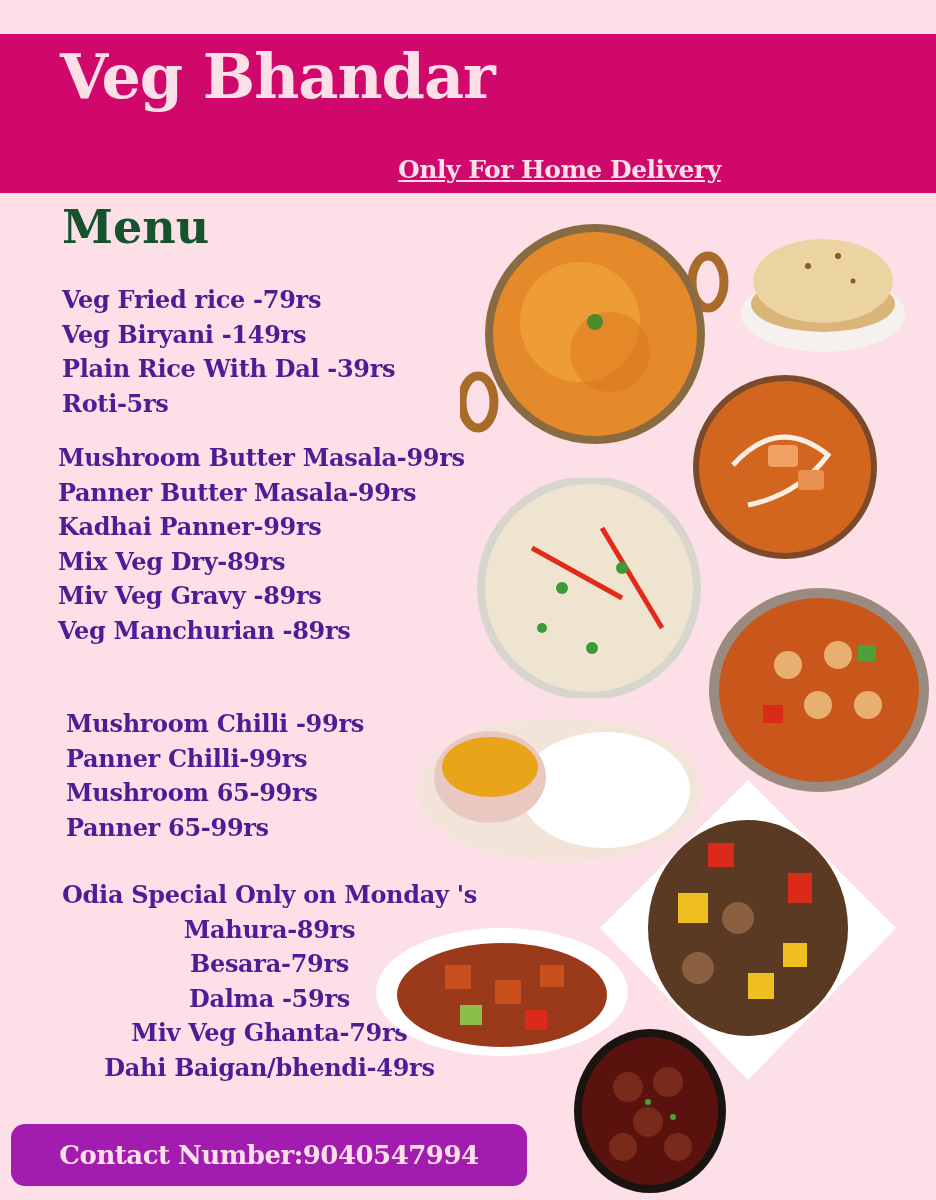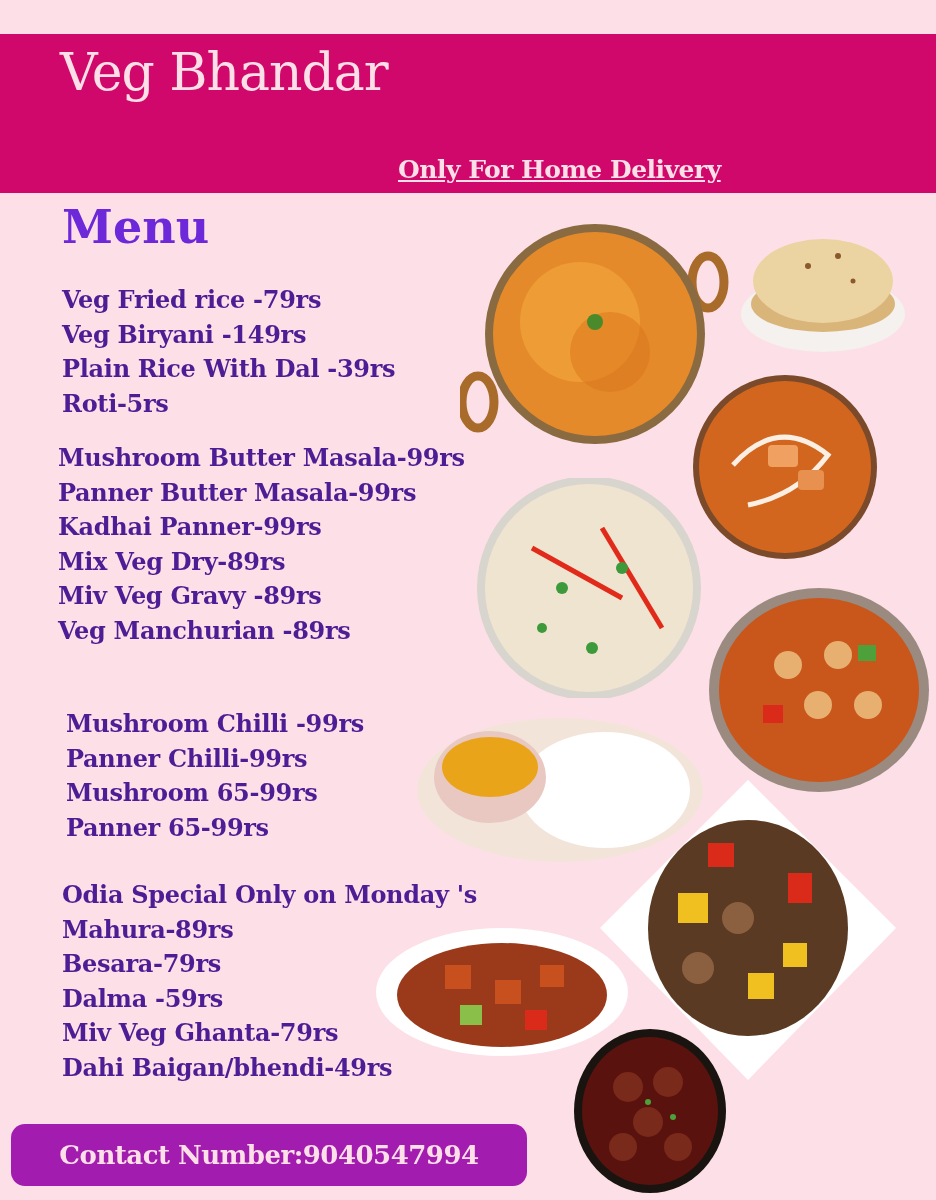--- a/index.html
+++ b/index.html
@@ -7,32 +7,32 @@
     width:936px; height:1200px; position:relative; overflow:hidden;
     background:#fde0e7;
     font-family:"DejaVu Serif", serif;
   }
   .banner {
     position:absolute; left:0; top:34px; width:936px; height:159px;
     background:#d1086b;
   }
   .title {
     position:absolute; left:60px; top:46px;
-    font-size:52px; font-weight:normal; color:#fde0e7; letter-spacing:-1px;
+    font-size:62px; font-weight:bold; color:#fde0e7; letter-spacing:-1px;
     line-height:1;
   }
   .subtitle {
     position:absolute; left:398px; top:157px;
     font-size:25px; font-weight:bold; color:#fde0e7; letter-spacing:-0.5px;
     line-height:1;
     text-decoration:underline;
   }
   .menu-heading {
     position:absolute; left:62px; top:204px;
-    font-size:46px; font-weight:bold; color:#6d28d9; line-height:1;
+    font-size:46px; font-weight:bold; color:#14532d; line-height:1;
   }
   .section { position:absolute; left:0; }
   .item {
     font-size:24px; font-weight:bold; color:#4c1d95; line-height:34.5px;
     white-space:nowrap; letter-spacing:-0.3px;
   }
   .contact {
     position:absolute; left:11px; top:1124px; width:516px; height:62px;
     background:#a21caf; border-radius:14px;
     display:flex; align-items:center; justify-content:center;
@@ -67,21 +67,21 @@
   <div class="item">Veg Manchurian -89rs</div>
 </div>
 
 <div class="section" style="left:66px; top:707px;">
   <div class="item">Mushroom Chilli -99rs</div>
   <div class="item">Panner Chilli-99rs</div>
   <div class="item">Mushroom 65-99rs</div>
   <div class="item">Panner 65-99rs</div>
 </div>
 
-<div class="section" style="left:62px; top:878px;">
+<div class="section" style="left:62px; top:878px;text-align:center;">
   <div class="item">Odia Special Only on Monday 's</div>
   <div class="item">Mahura-89rs</div>
   <div class="item">Besara-79rs</div>
   <div class="item">Dalma -59rs</div>
   <div class="item">Miv Veg Ghanta-79rs</div>
   <div class="item">Dahi Baigan/bhendi-49rs</div>
 </div>
 
 <div class="contact">
   <span>Contact Number:9040547994</span>

